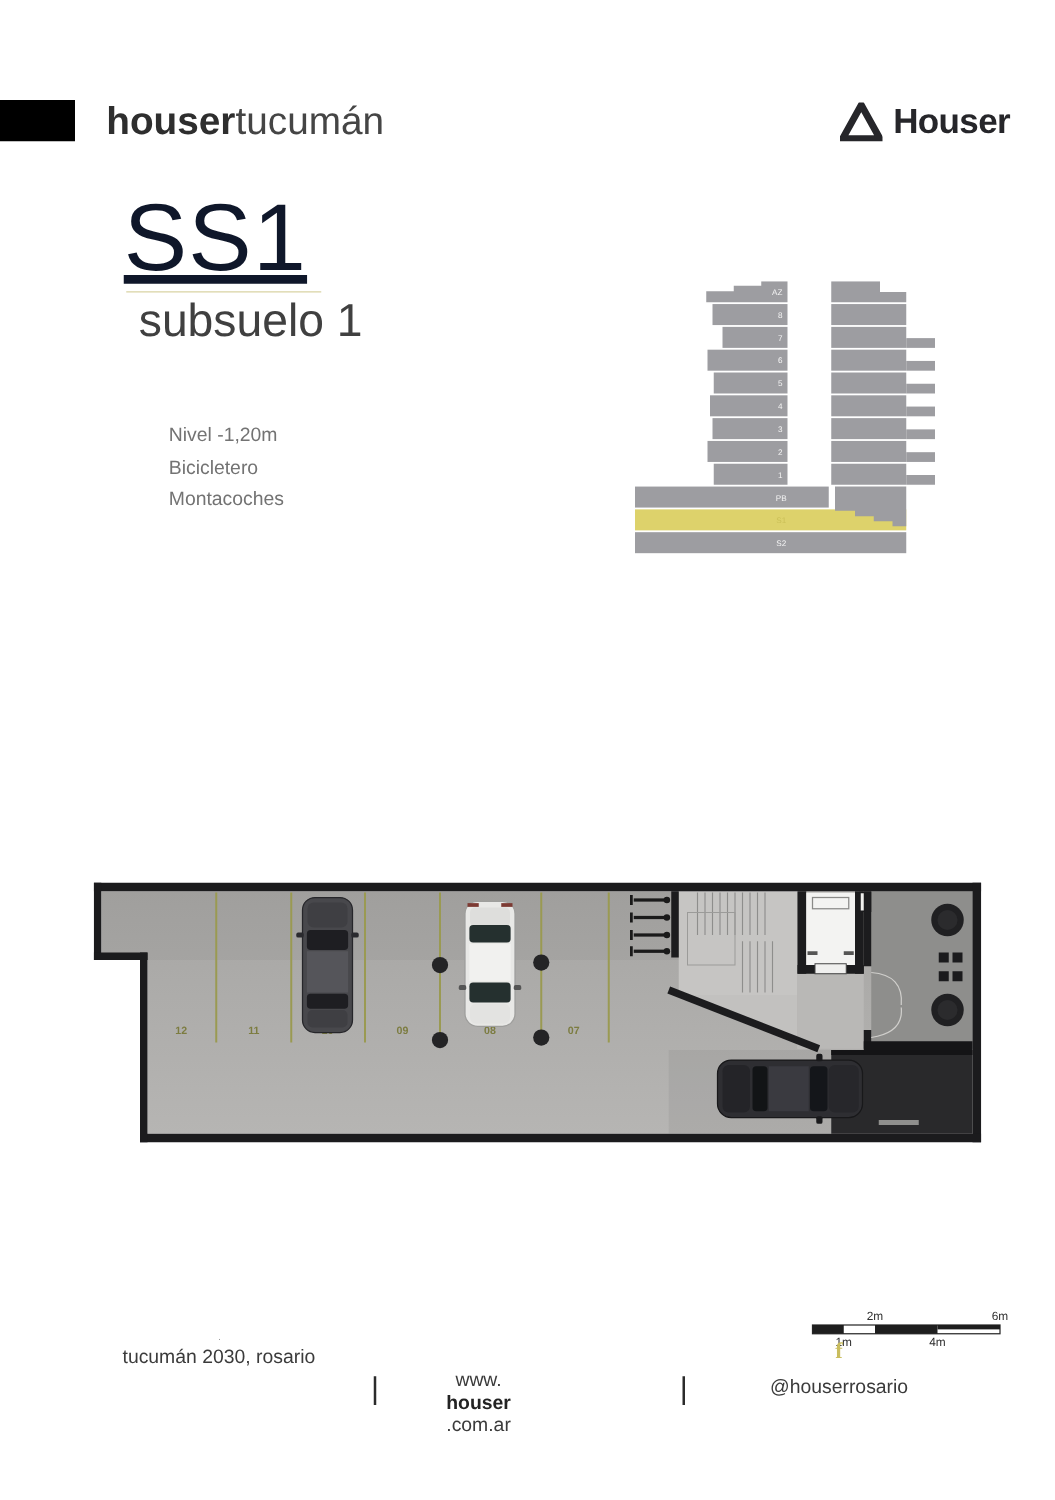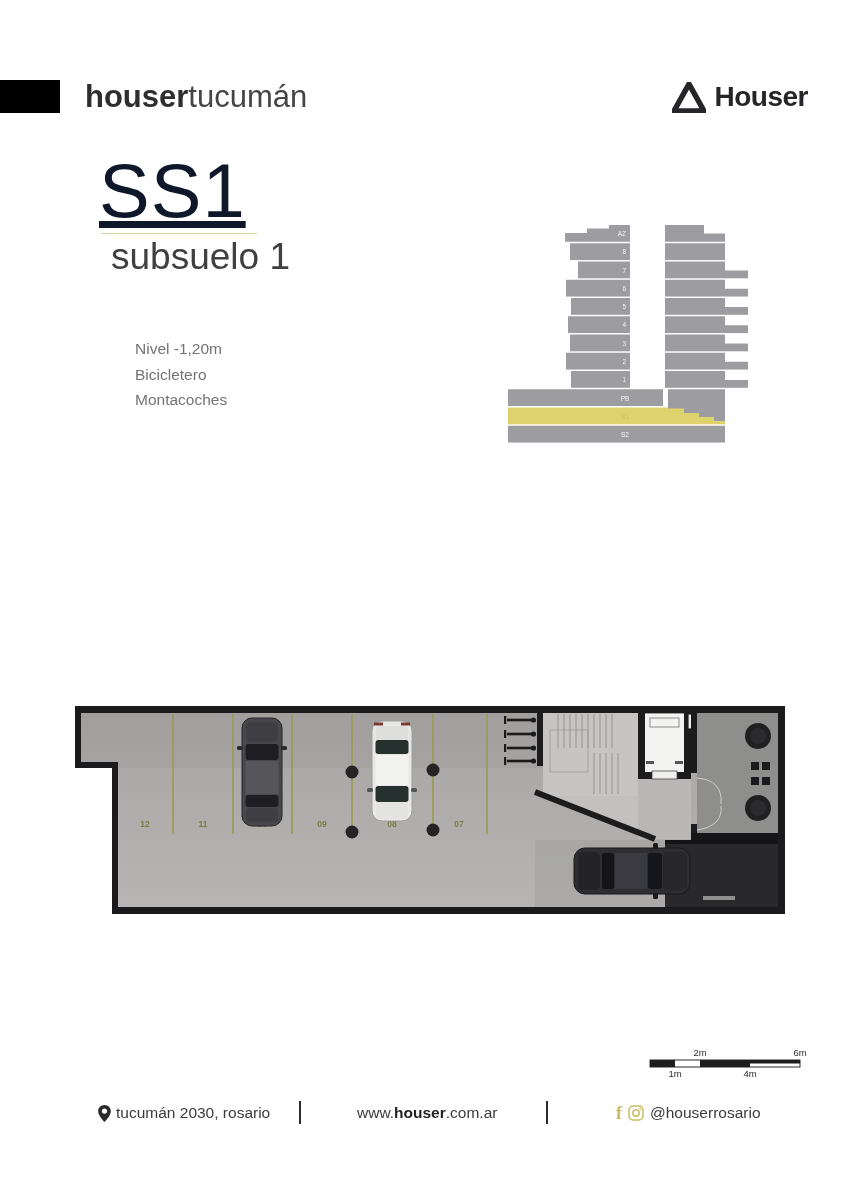--- a/index.html
+++ b/index.html
@@ -22,21 +22,21 @@
   
   .details{position:absolute;left:115px;top:336px;font-size:15.5px;color:#737373;line-height:25.6px;margin-left:20px;}
 
   
   .elev{position:absolute;left:508px;top:225px;width:242px;height:219px;}
   .plan{position:absolute;left:75px;top:706px;width:710px;height:208px;}
   .scale{position:absolute;left:646px;top:1046px;width:170px;height:34px;}
   svg text{font-family:"Liberation Sans","DejaVu Sans",sans-serif;}
 
   
-  .f-item{position:absolute;top:1101px;height:24px;display:flex;align-items:center;font-size:15.5px;color:#3b3b3b;}
+  .f-item{position:absolute;top:1071px;height:24px;display:flex;align-items:center;font-size:15.5px;color:#3b3b3b;flex-direction:column;}
   .f-sep{position:absolute;top:1101px;width:2px;height:23px;background:#2b2b2b;}
   .f-web .bold{font-weight:700;color:#232323;}
   .fb-glyph{font-size:18px;font-weight:700;color:#c9bd5e;line-height:18px;font-family:"Liberation Serif","DejaVu Serif",serif;}
 </style>
 </head>
 <body>
 
 <div class="page">
 
   <div class="black-tab"></div>
@@ -286,21 +286,21 @@
 
   <div class="f-item" style="left:98px;gap:5px;">
     <svg width="13" height="17" viewBox="0 0 12 16">
       <path d="M6,0 C2.7,0 0,2.6 0,5.9 C0,10.2 6,16 6,16 C6,16 12,10.2 12,5.9 C12,2.6 9.3,0 6,0 Z M6,8.2 C4.6,8.2 3.5,7.1 3.5,5.8 C3.5,4.4 4.6,3.3 6,3.3 C7.4,3.3 8.5,4.4 8.5,5.8 C8.5,7.1 7.4,8.2 6,8.2 Z" fill="#2b2b2b"></path>
     </svg>
     <span>tucumán 2030, rosario</span>
   </div>
 
   <div class="f-sep" style="left:299px;"></div>
 
-  <div class="f-item f-web" style="left:357px;">
+  <div class="f-item f-web" style="left:357px;margin-top:25px;">
     <span>www.</span>
       <span class="bold">houser</span>
       <span>.com.ar</span>
   </div>
 
   <div class="f-sep" style="left:546px;"></div>
 
   <div class="f-item" style="left:616px;gap:6px;">
     <span class="fb-glyph">f</span>
     <svg width="16" height="16" viewBox="0 0 16 16">

